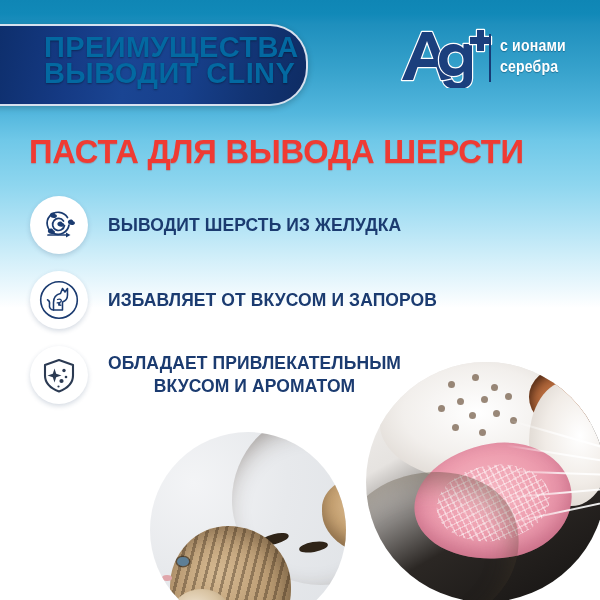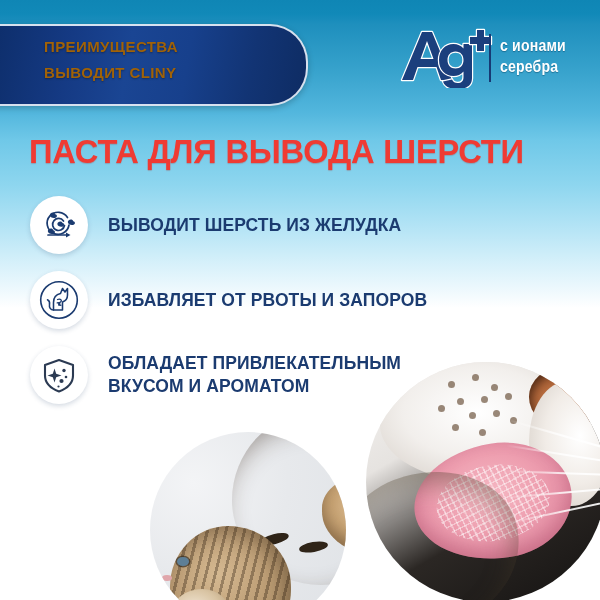--- a/index.html
+++ b/index.html
@@ -54,22 +54,22 @@
         #0e2c63 100%);
     box-shadow: 0 2px 6px rgba(0,0,0,0.22);
     border: 2px solid rgba(232,240,248,0.92);
     box-sizing: border-box;
   }
   .banner-text {
     position: absolute;
     left: 44px;
     top: 34px;
     width: 270px;
-    color: #a16207;
-    font-size: 15px;
+    color: #0369a1;
+    font-size: 29px;
     font-weight: bold;
     letter-spacing: 0.4px;
     line-height: 26px;
     text-shadow: 0 1px 2px rgba(0,0,0,0.35);
   }
   .banner-line { display: block; white-space: nowrap; }
 
   
   .ag-logo {
     position: absolute;
@@ -117,20 +117,21 @@
     transform-origin: left top;
     text-shadow: 0 1px 1px rgba(170,30,25,0.25);
   }
 
   
   .features {
     position: absolute;
     left: 0;
     top: 196px;
     width: 470px;
+    text-align: center;
   }
   .feature {
     position: relative;
     display: flex;
     align-items: center;
     min-height: 58px;
     margin-bottom: 17px;
   }
   .feature-icon {
     position: relative;
@@ -399,21 +400,21 @@
             <path d="M24.5 9.5 L22.5 14.5 C18 15.5 15.5 19 15.5 23.5 L15.5 31 L24.5 31 L24.5 23 C27.5 22 29.5 19.5 29.5 16 L29.5 9.5 L27 13 L24.5 9.5 Z"></path>
             <path d="M15.5 31 C12.5 31 11 28.5 11.5 25.5 C11.9 23.2 11 21.5 9.5 20.8"></path>
           </g>
           <g fill="none" stroke="#1b3b70" stroke-width="1.3" stroke-linecap="round">
             <path d="M19.5 20.5 c3.5-1.2 5 1.5 2.8 2.6 c-2.4 1.2-2.2 3.4 0.6 3.1"></path>
             <path d="M19.2 23.8 c2.6-0.4 3.4 1.4 1.6 2.2"></path>
           </g>
         </svg>
       </div>
       <div class="feature-label">
-        <span>ИЗБАВЛЯЕТ ОТ РВОТЫ И ЗАПОРОВ</span>
+        <span>ИЗБАВЛЯЕТ ОТ ВКУСОМ И ЗАПОРОВ</span>
       </div>
     </div>
 
     <div class="feature">
       <div class="feature-icon">
         <svg width="38" height="38" viewBox="0 0 38 38">
           <path d="M19 4 L33 9 L33 19.5 C33 27.5 27 32.5 19 35.5 C11 32.5 5 27.5 5 19.5 L5 9 Z" fill="none" stroke="#2b3a52" stroke-width="2.1" stroke-linejoin="round"></path>
           <g fill="#2b3a52">
             <path d="M14.5 12.5 L16.2 17.8 L21.5 19.5 L16.2 21.2 L14.5 26.5 L12.8 21.2 L7.5 19.5 L12.8 17.8 Z"></path>
             <circle cx="24" cy="14.5" r="1.7"></circle>

